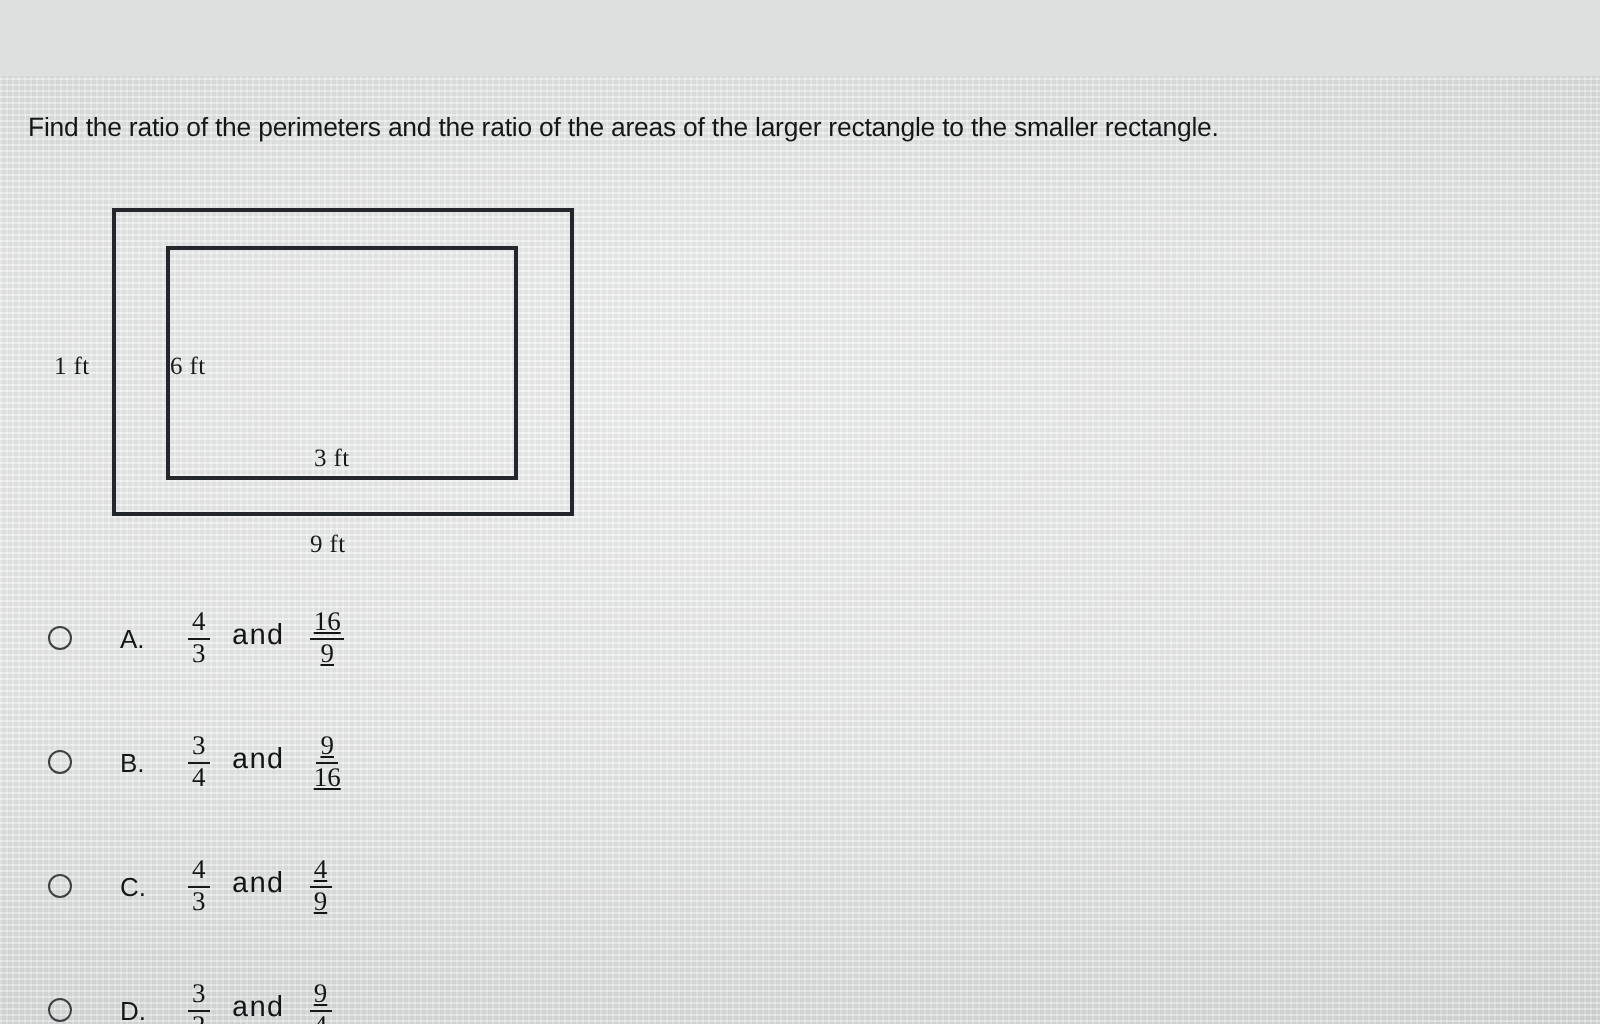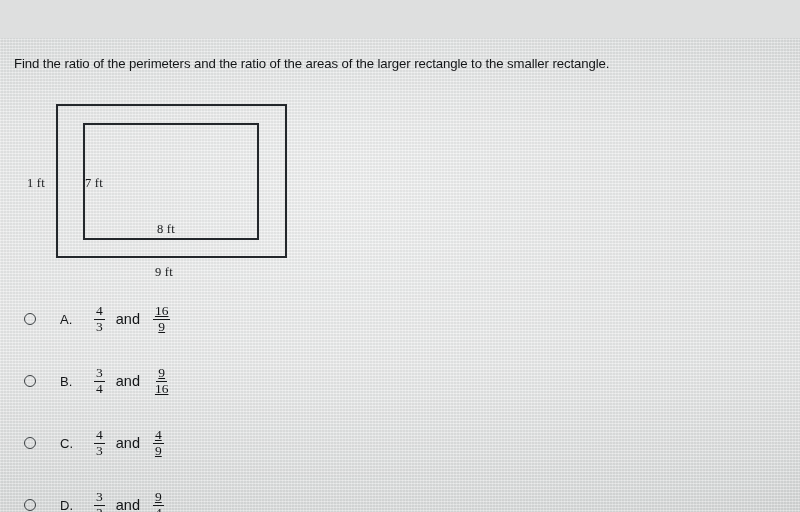--- a/index.html
+++ b/index.html
@@ -162,21 +162,21 @@
     margin: 0 2px;
   }
   .frac .num {
     padding: 0 2px 0.5px 2px;
     border-bottom: 1.4px solid #17191b;
   }
   .frac .den {
     padding: 0.5px 2px 0 2px;
   }
   .and-word {
-    font-family: Liberation Sans, sans-serif;
+    font-family: Liberation Mono, monospace;
     font-size: 14.5px;
     margin: 0 9px;
     color: #121416;
   }
   .frac-left  { margin-left: 6px; }
   .frac-right { margin-left: 4px; text-decoration: underline; }
 </style>
 </head>
 <body>
 
@@ -188,23 +188,23 @@
   <div id="content">
 
     <div class="question">Find the ratio of the perimeters and the ratio of the areas of the larger rectangle to the smaller rectangle.</div>
 
     <div class="figure">
       <div class="rect-outer"></div>
       <div class="rect-inner"></div>
 
       <div class="dim dim-outer-left">1 ft</div>
 
-      <div class="dim dim-inner-left">7 ft</div>
-
-      <div class="dim dim-inner-bot">8 ft</div>
+      <div class="dim dim-inner-left">6 ft</div>
+
+      <div class="dim dim-inner-bot">3 ft</div>
 
       <div class="dim dim-outer-bot">9 ft</div>
     </div>
 
     <div class="option opt-a">
       <span class="radio"></span>
       <span class="opt-letter">A.</span>
       <span class="expr">
         <span class="frac frac-left">
           <span class="num">4</span>

